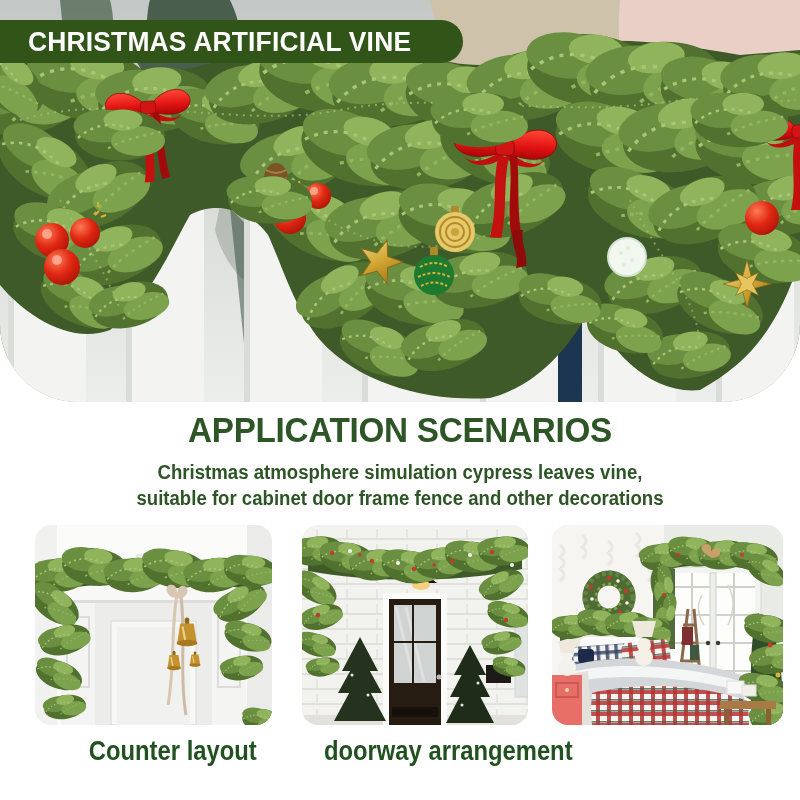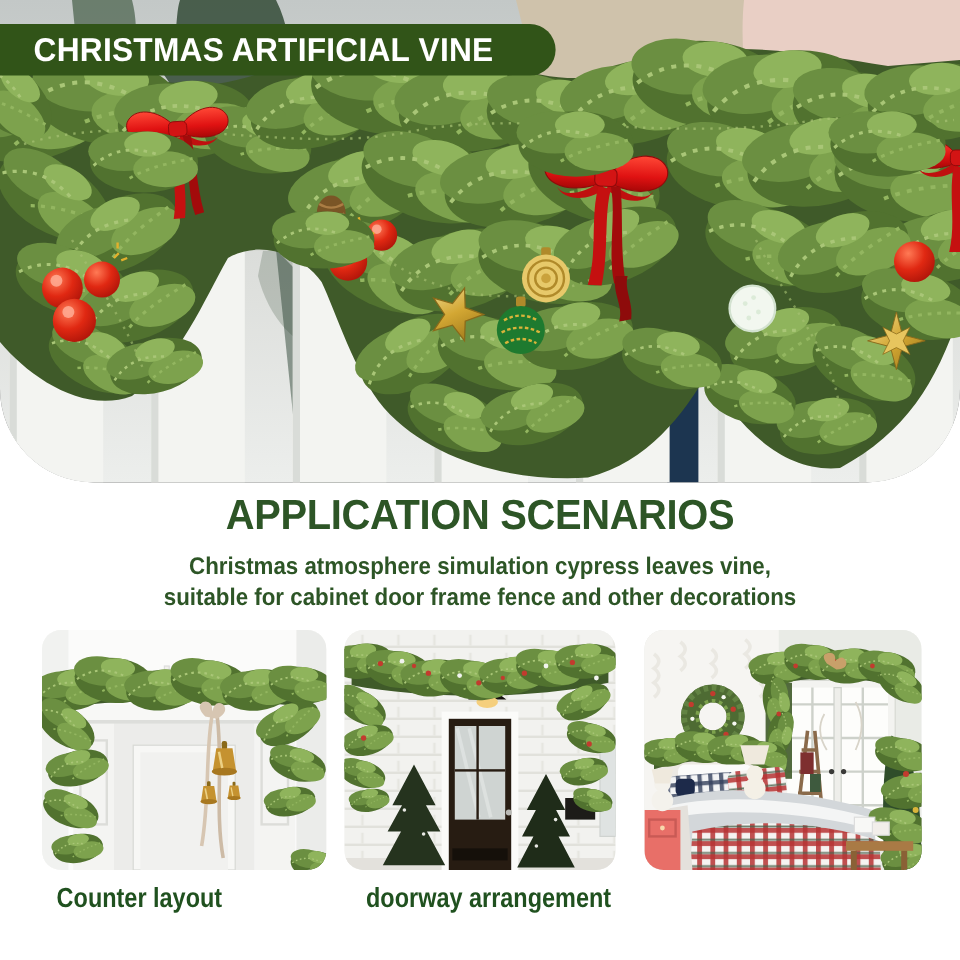--- a/index.html
+++ b/index.html
@@ -1,39 +1,39 @@
 <!DOCTYPE html>
 <html style="--banner-green: #315418; --text-green: #2d5526; --caption-green: #20511f; --bow-red: #d31414; --garland-green: #51722f;"><head>
 <meta charset="utf-8">
 <style>
   html,body{margin:0;padding:0;background:#ffffff;}
   body{width:800px;height:800px;font-family:"Liberation Sans",sans-serif;overflow:hidden;}
 
   
-  .hero{position:relative;width:800px;height:402px;border-radius:0 0 78px 78px;overflow:hidden;background:#737373;}
+  .hero{position:relative;width:800px;height:402px;border-radius:0 0 78px 78px;overflow:hidden;background:#4d7c0f;}
   .hero svg{display:block;}
   .banner{position:absolute;left:0;top:20px;height:43px;background:var(--banner-green,#315418);
           border-radius:0 21.5px 21.5px 0;display:flex;align-items:center;padding:0 36px 0 28px;z-index:5;}
   .banner-title{color:#ffffff;font-weight:bold;font-size:27.5px;letter-spacing:.2px;white-space:nowrap;
           transform:scaleX(.96);transform-origin:left center;}
 
   
   .section{margin-top:8px;text-align:center;color:var(--text-green,#2d5526);}
   .section-heading{font-size:35px;font-weight:bold;letter-spacing:-.3px;transform:scaleX(.95);transform-origin:center;}
   .section-sub{margin-top:9px;font-size:20px;font-weight:bold;line-height:26px;}
   .section-sub div{transform:scaleX(.93);transform-origin:center;white-space:nowrap;}
 
   
   .thumbs{display:flex;align-items:flex-start;margin-top:14px;padding-left:35px;}
   figure{margin:0;}
   .thumb{border-radius:16px;overflow:hidden;display:block;background:#f4f4f2;}
   .t1{width:237px;}.t1 .thumb{height:200px;}
-  .t2{width:226px;margin-left:15px;}.t2 .thumb{height:200px;}
+  .t2{width:226px;margin-left:30px;}.t2 .thumb{height:200px;}
   .t3{width:231px;margin-left:24px;}.t3 .thumb{height:200px;}
-  figcaption{margin-top:10px;text-align:left;font-size:23px;font-weight:bold;color:var(--caption-green,#20511f);}
+  figcaption{margin-top:10px;text-align:right;font-size:28px;font-weight:bold;color:var(--caption-green,#20511f);}
   figcaption span{display:inline-block;transform:scaleX(.85);transform-origin:center;white-space:nowrap;}
 </style>
 </head>
 <body>
 
 <div class="hero">
   <svg width="800" height="402" viewBox="0 0 800 402">
     <defs>
       <linearGradient id="bgGrad" x1="0" y1="0" x2="0" y2="1">
         <stop offset="0" stop-color="#c3c8c7"></stop>

